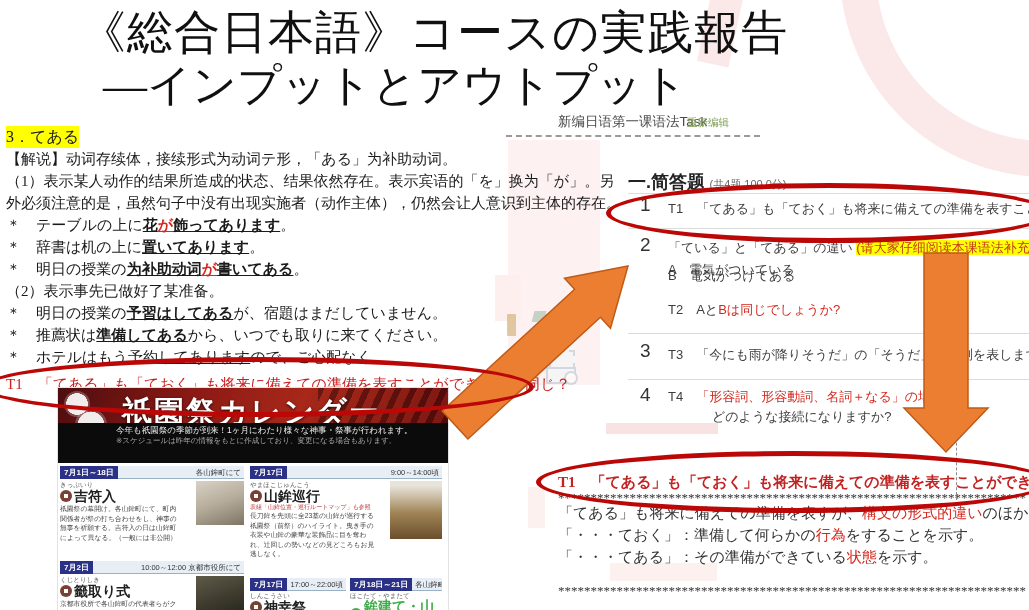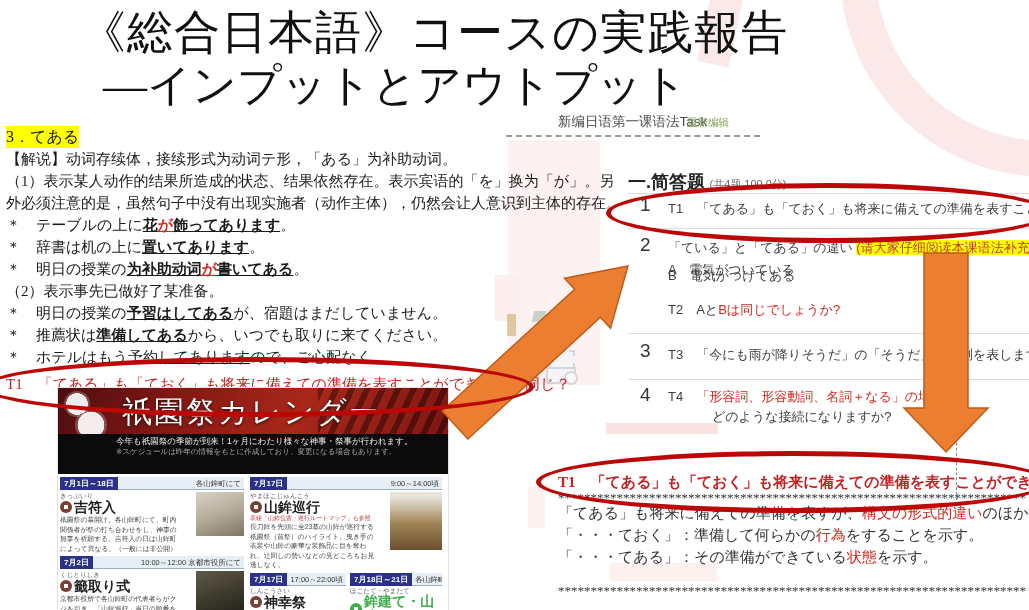--- a/index.html
+++ b/index.html
@@ -40,37 +40,37 @@
   .ellipse{position:absolute;border:5px solid #bb0806;border-radius:50%;z-index:6;}
   .arrow-layer{position:absolute;left:0;top:0;z-index:5;pointer-events:none;}
   .dash-h{position:absolute;border-top:2px dashed #9a9a9a;z-index:3;}
   .dash-v{position:absolute;border-left:1px dashed #8a8a8a;z-index:3;}
   
   .ghost{position:absolute;opacity:.55;z-index:1;}
   .gh-box{border:2px solid #b3c2d2;background:#f3f6f9;}
   
   .calendar{left:57px;top:387px;width:390px;height:223px;background:#fff;overflow:hidden;z-index:2;
             border:1px solid #e2e2e2;}
-  .cal-banner{position:relative;height:46px;overflow:hidden;
-    background:linear-gradient(115deg,#4d0d10,#8c1a14 35%,#a8281a 62%,#6b0f0e);}
+  .cal-banner{position:relative;height:35px;overflow:hidden;
+    background:linear-gradient(115deg,#4d0d10,#8c1a14 35%,#a8281a 62%,#6b0f0e);font-weight:bold;}
   .cal-stripes{position:absolute;right:0;top:0;bottom:0;width:130px;opacity:.75;
     background:repeating-linear-gradient(115deg,rgba(40,5,5,.6) 0 6px,rgba(170,45,28,.35) 6px 14px);}
   .cal-motif{position:absolute;border-radius:50%;background:radial-gradient(circle at 50% 50%,#fff 58%,rgba(255,255,255,.25) 60%);opacity:.92;}
   .cal-title{position:absolute;left:64px;top:4px;font-family:"Liberation Serif","DejaVu Serif",serif;
     font-size:30px;letter-spacing:2px;color:#fff;text-shadow:0 1px 3px rgba(0,0,0,.8);white-space:nowrap;}
   .cal-strip{height:40px;background:#0b0b0b;padding:2px 0 0 58px;box-sizing:border-box;}
   .strip1{font-size:8.5px;color:#f0f0f0;line-height:11px;white-space:nowrap;}
   .strip2{font-size:7.5px;color:#a9a9a9;line-height:10px;white-space:nowrap;}
   .cal-body{display:flex;gap:6px;padding:3px 2px;}
   .col-l{width:184px;} .col-r{width:192px;}
   .ev-head{display:flex;height:13px;line-height:13px;margin-bottom:1px;}
   .ev-date{background:#2b3186;color:#fff;font-size:8px;font-weight:bold;padding:0 4px;white-space:nowrap;}
   .ev-when{flex:1;text-align:right;font-size:7.5px;color:#333;background:#e8eef5;
            border-bottom:1px solid #9ab0c4;padding:0 3px;white-space:nowrap;overflow:hidden;}
-  .ev-main{display:flex;gap:15px;padding:1px 0 3px;}
+  .ev-main{display:flex;gap:15px;padding:1px 0 19px;}
   .ev-left{flex:1;min-width:0;}
   .ev-furi{font-size:6.5px;color:#555;line-height:7px;white-space:nowrap;}
   .ev-title{display:flex;align-items:center;gap:2px;font-size:14px;font-weight:bold;color:#1f1f1f;
             line-height:16px;white-space:nowrap;}
   .ev-icon{width:12px;height:12px;border-radius:50%;background:radial-gradient(circle at 50% 50%,#fff 25%,#7a4034 28%);flex:0 0 12px;}
   .ev-body{font-size:6.8px;color:#444;line-height:1.4;}
   .ev-photo{flex:0 0 48px;height:44px;}
   .note-red{font-size:6px;color:#b33;line-height:7px;}
   .green-title{color:#3fae49;white-space:normal;line-height:15px;}
 </style>

